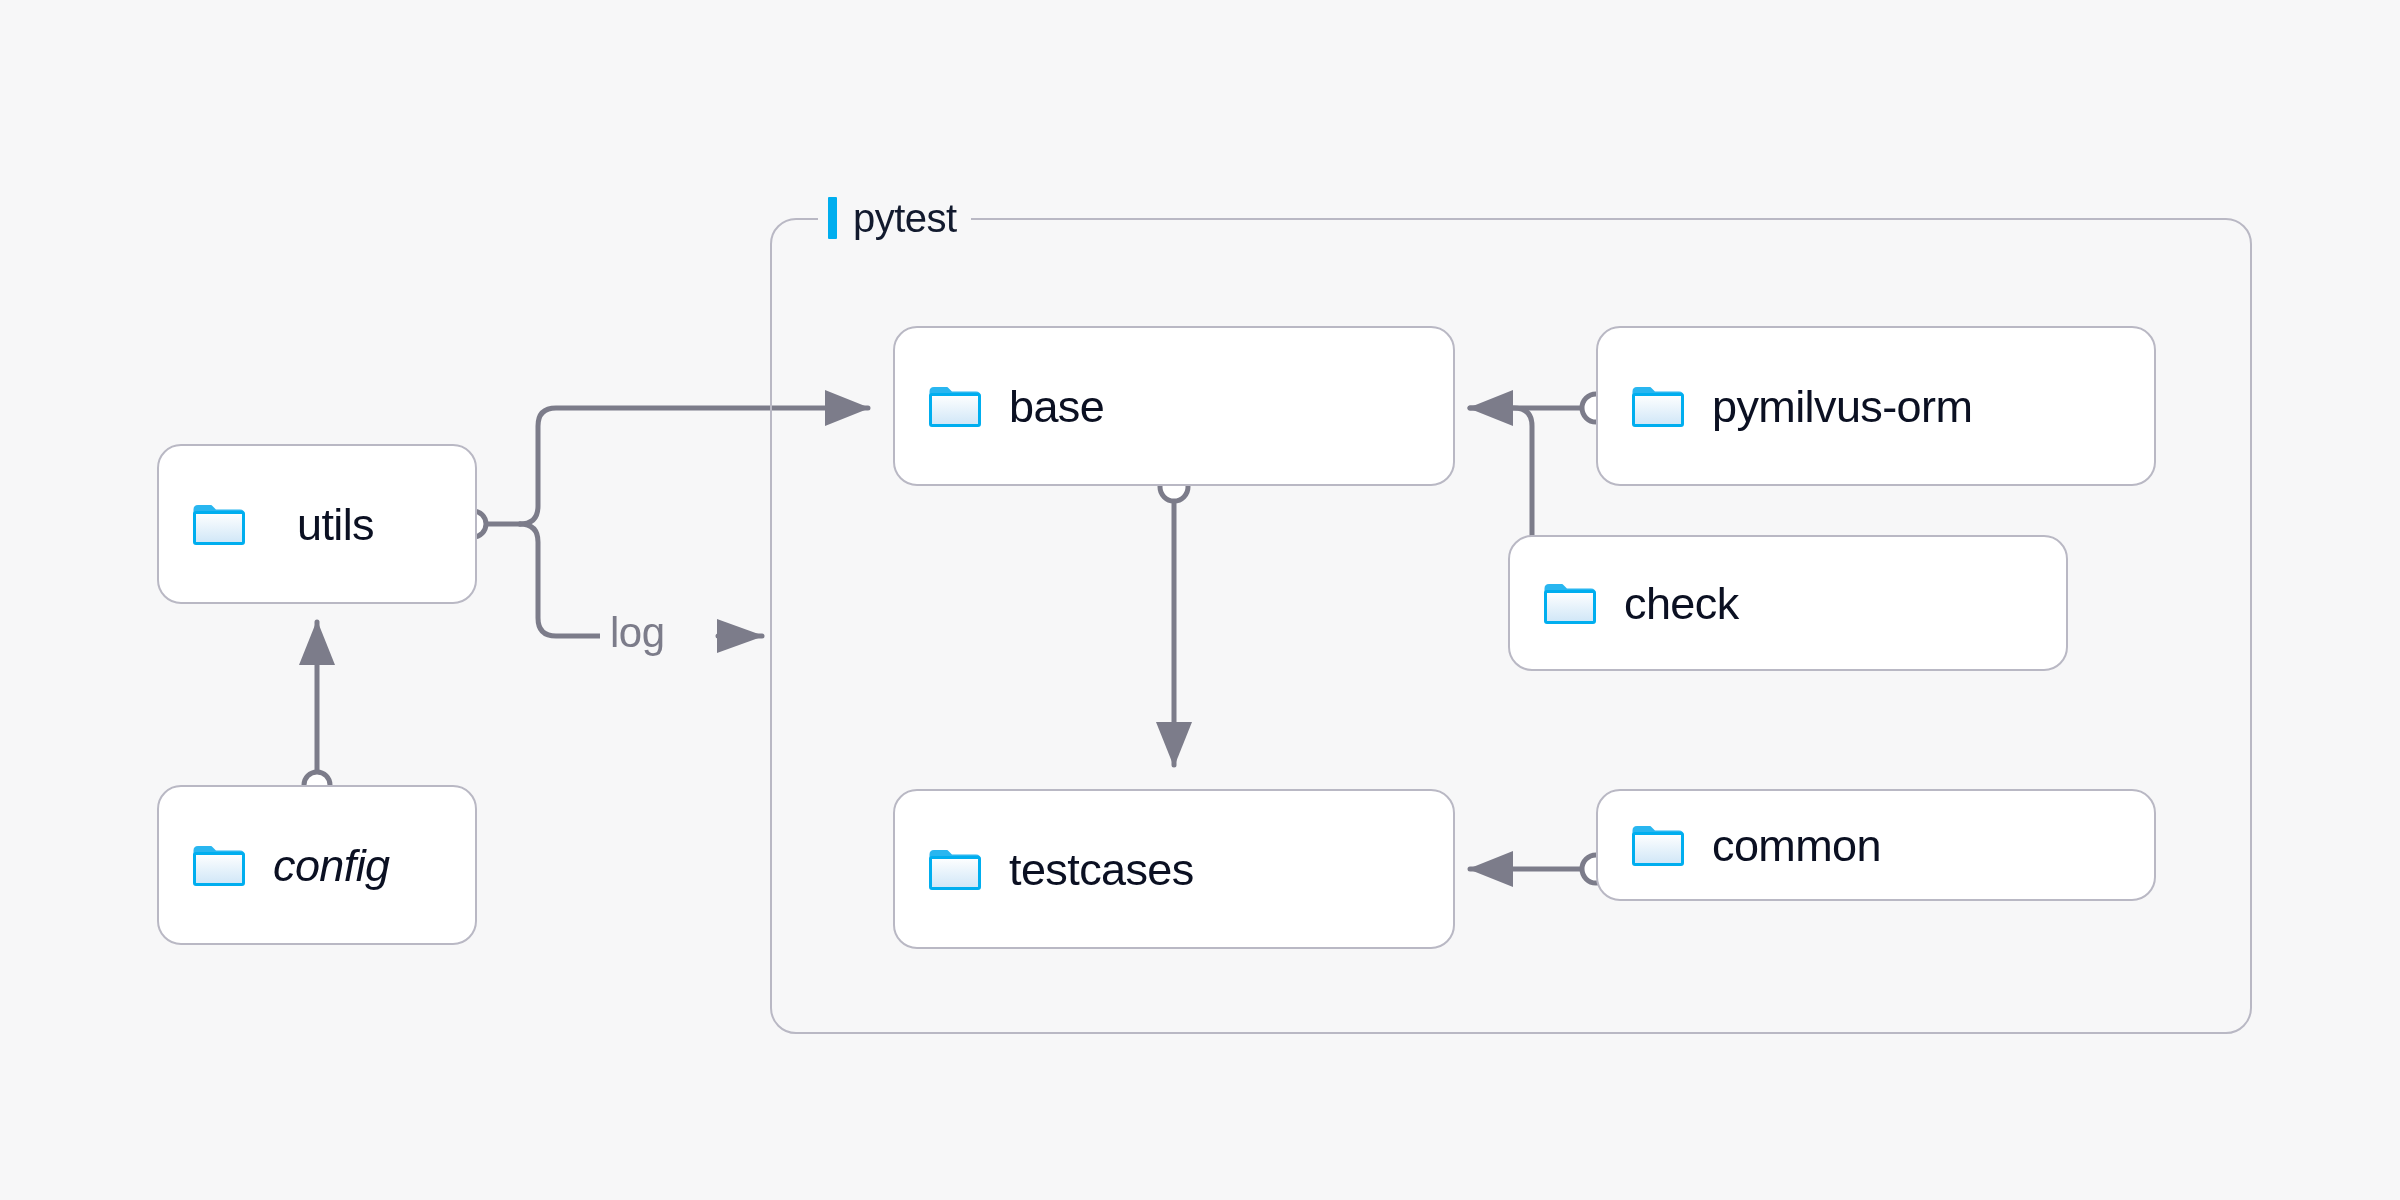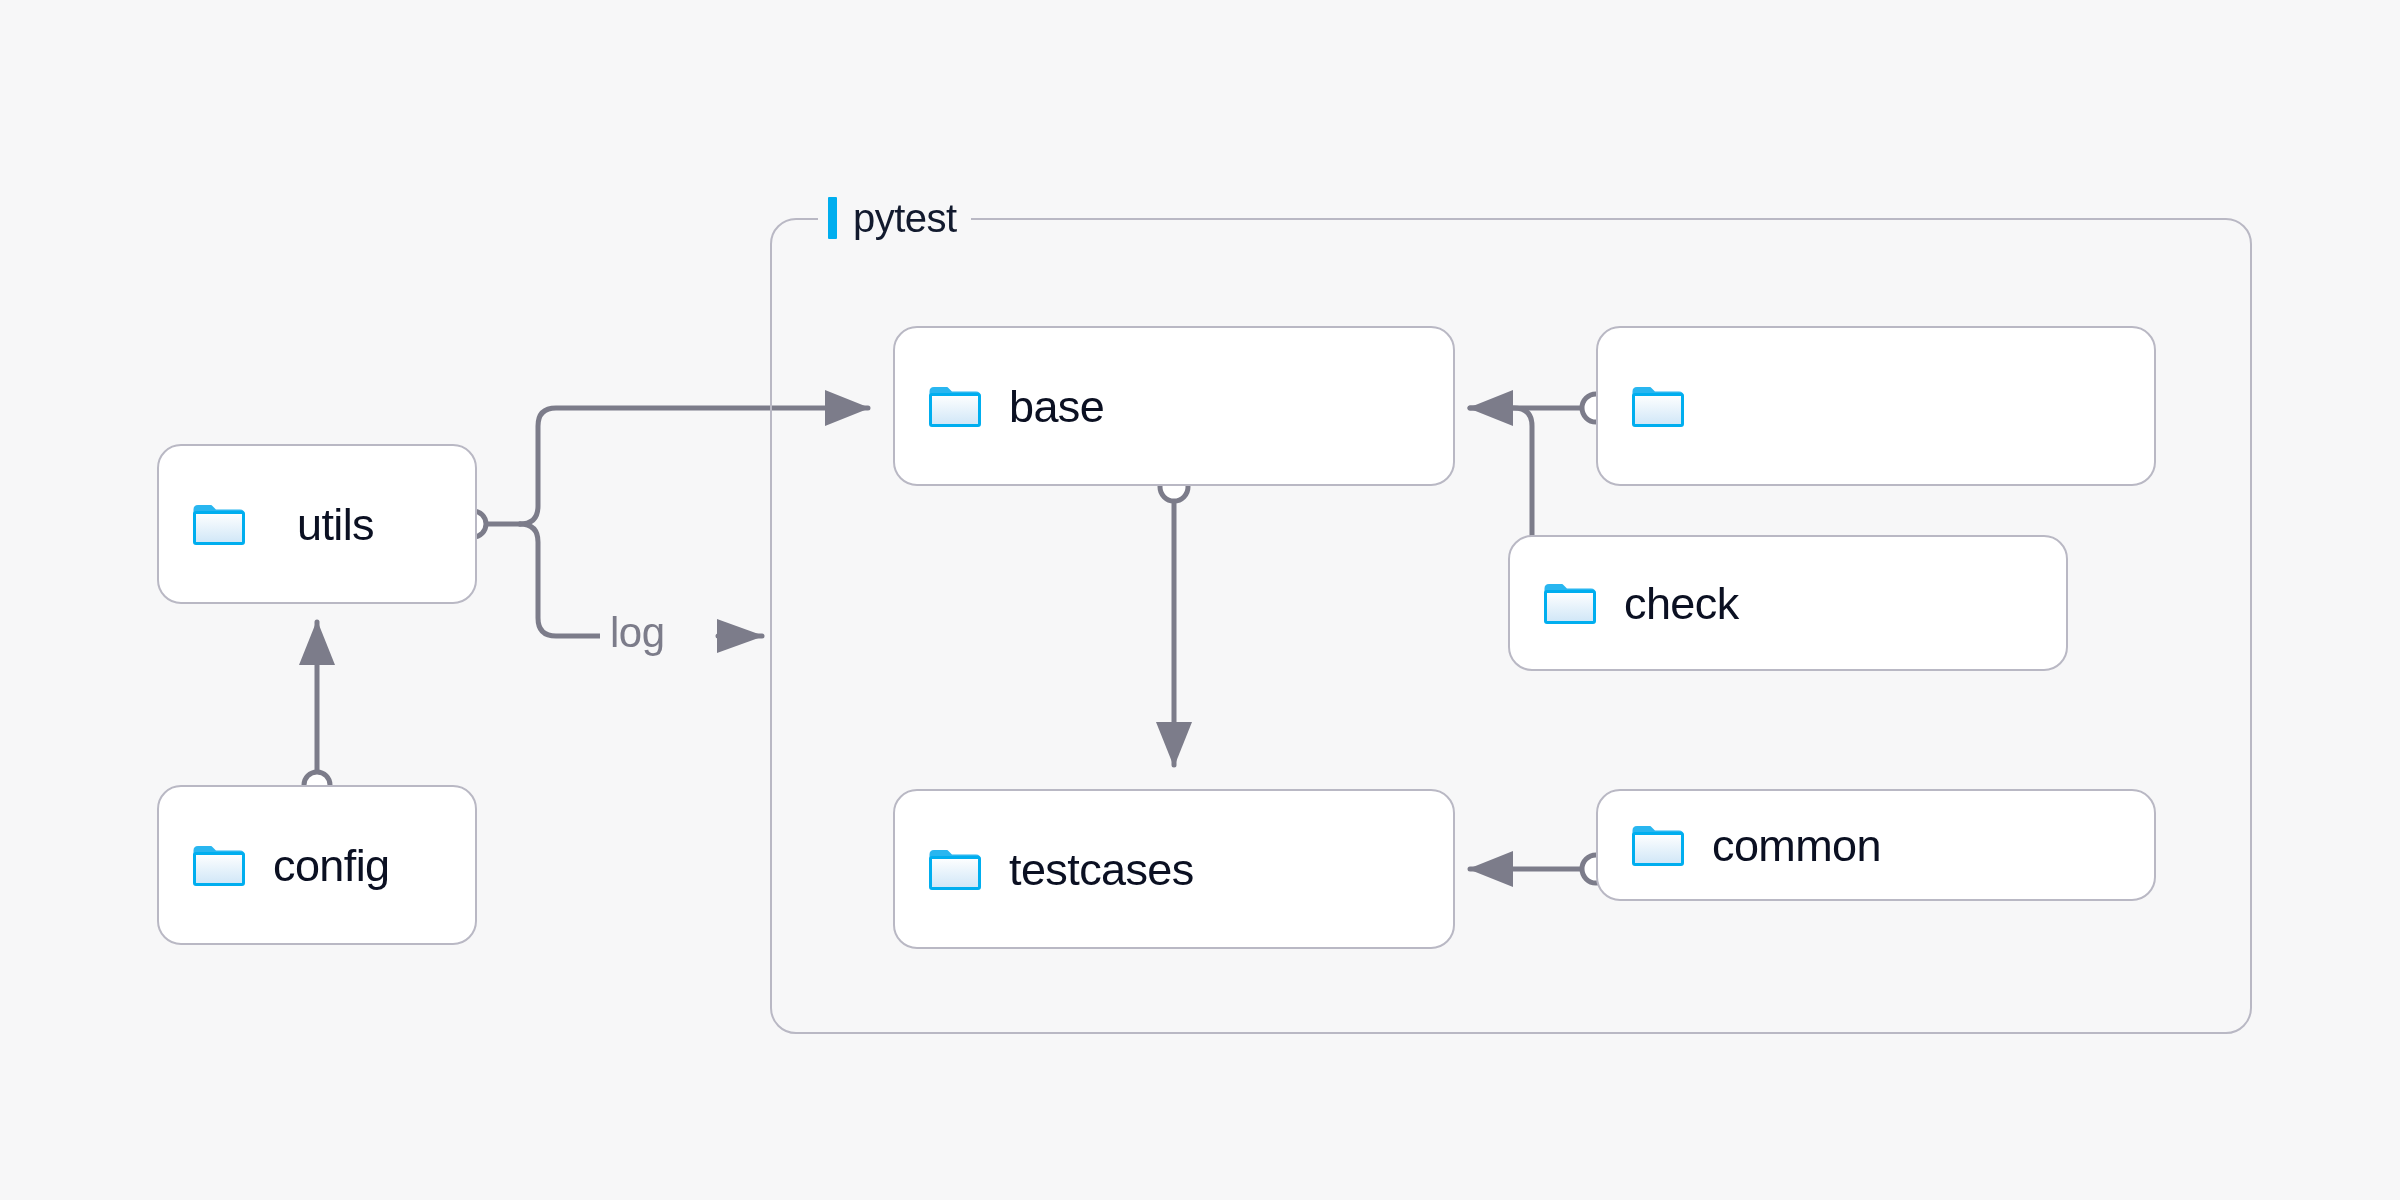--- a/index.html
+++ b/index.html
@@ -176,21 +176,21 @@
         <svg class="folder-icon" viewBox="0 0 56 50">
           <defs>
             <linearGradient id="fg2" x1="0" y1="0" x2="0" y2="1">
               <stop offset="0%" stop-color="#ffffff"></stop>
               <stop offset="100%" stop-color="#cfe6f7"></stop>
             </linearGradient>
           </defs>
           <path d="M3.5 10.5 Q3.5 7 7 7 L20 7 L24.5 11.5 L49 11.5 Q52.5 11.5 52.5 15 L52.5 19 L3.5 19 Z" fill="#29b6f0" stroke="#29b6f0" stroke-width="2" stroke-linejoin="round"></path>
           <rect x="3.5" y="13.5" width="49" height="31" rx="1.5" fill="url(#fg2)" stroke="#00AEEF" stroke-width="3"></rect>
         </svg>
-        <span class="node-label" style="color: rgb(11, 16, 34);">config</span>
+        <span class="node-label" style="color: rgb(11, 16, 34); font-style: italic;">config</span>
       </div>
       <div class="node" style="left: 893px; top: 326px; width: 562px; height: 160px; background: rgb(255, 255, 255); border-color: rgb(185, 184, 196);">
         <svg class="folder-icon" viewBox="0 0 56 50">
           <defs>
             <linearGradient id="fg3" x1="0" y1="0" x2="0" y2="1">
               <stop offset="0%" stop-color="#ffffff"></stop>
               <stop offset="100%" stop-color="#cfe6f7"></stop>
             </linearGradient>
           </defs>
           <path d="M3.5 10.5 Q3.5 7 7 7 L20 7 L24.5 11.5 L49 11.5 Q52.5 11.5 52.5 15 L52.5 19 L3.5 19 Z" fill="#29b6f0" stroke="#29b6f0" stroke-width="2" stroke-linejoin="round"></path>
@@ -215,20 +215,21 @@
         <svg class="folder-icon" viewBox="0 0 56 50">
           <defs>
             <linearGradient id="fg5" x1="0" y1="0" x2="0" y2="1">
               <stop offset="0%" stop-color="#ffffff"></stop>
               <stop offset="100%" stop-color="#cfe6f7"></stop>
             </linearGradient>
           </defs>
           <path d="M3.5 10.5 Q3.5 7 7 7 L20 7 L24.5 11.5 L49 11.5 Q52.5 11.5 52.5 15 L52.5 19 L3.5 19 Z" fill="#29b6f0" stroke="#29b6f0" stroke-width="2" stroke-linejoin="round"></path>
           <rect x="3.5" y="13.5" width="49" height="31" rx="1.5" fill="url(#fg5)" stroke="#00AEEF" stroke-width="3"></rect>
         </svg>
+        <span class="node-label" style="color: rgb(11, 16, 34);">pymilvus-orm</span>
       </div>
       <div class="node" style="left: 1508px; top: 535px; width: 560px; height: 136px; background: rgb(255, 255, 255); border-color: rgb(185, 184, 196);">
         <svg class="folder-icon" viewBox="0 0 56 50">
           <defs>
             <linearGradient id="fg6" x1="0" y1="0" x2="0" y2="1">
               <stop offset="0%" stop-color="#ffffff"></stop>
               <stop offset="100%" stop-color="#cfe6f7"></stop>
             </linearGradient>
           </defs>
           <path d="M3.5 10.5 Q3.5 7 7 7 L20 7 L24.5 11.5 L49 11.5 Q52.5 11.5 52.5 15 L52.5 19 L3.5 19 Z" fill="#29b6f0" stroke="#29b6f0" stroke-width="2" stroke-linejoin="round"></path>

